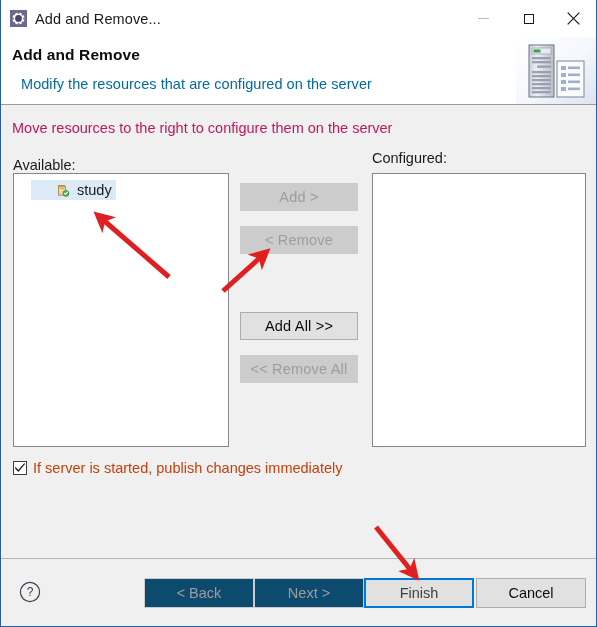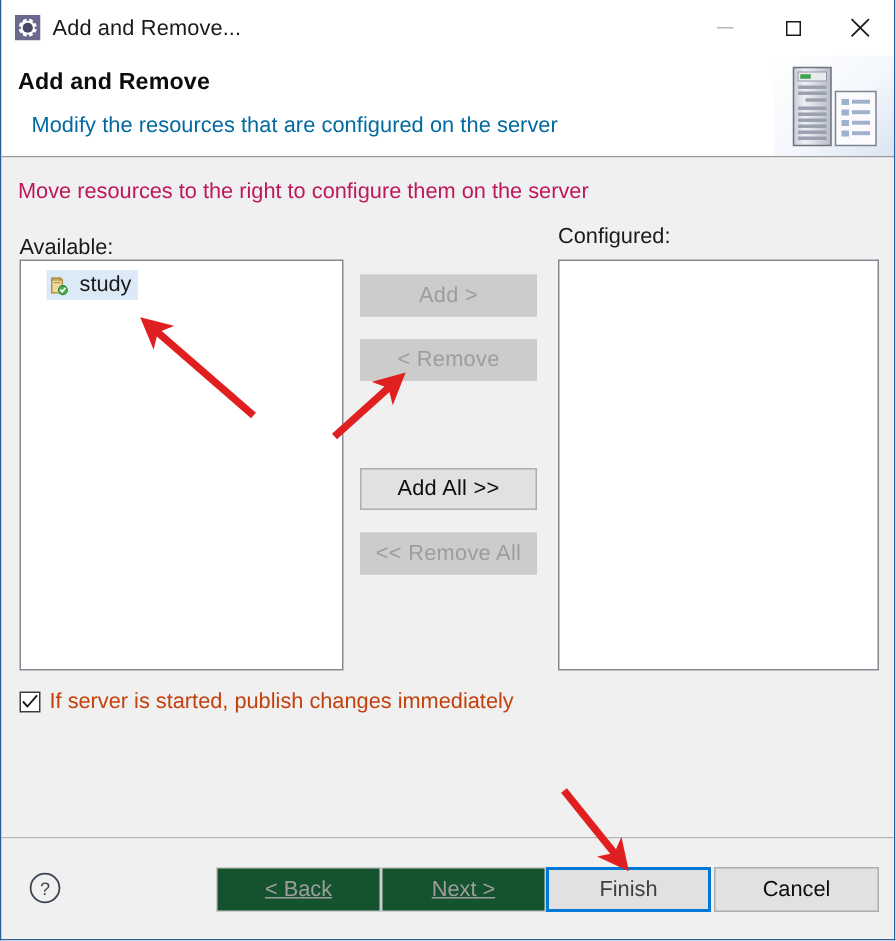--- a/index.html
+++ b/index.html
@@ -151,20 +151,21 @@
   #list-configured { left: 371px; width: 214px; }
 
   .list-item {
     display: flex;
     align-items: center;
     height: 20px;
     margin: 6px 0 0 17px;
     width: fit-content;
     padding-right: 4px;
     background: #dceaf7;
+    padding-left: 24px;
   }
   .list-item .item-icon {
     width: 16px;
     height: 16px;
     margin-right: 6px;
     position: relative;
     flex: 0 0 auto;
   }
   .list-item .item-label {
     font-size: 14.5px;
@@ -244,24 +245,23 @@
     width: 110px;
     height: 30px;
     box-sizing: border-box;
     font-family: "Liberation Sans", sans-serif;
     font-size: 14.5px;
     display: flex;
     align-items: center;
     justify-content: center;
   }
   .foot-btn.disabled {
-    background: #14532d;
+    background: #0c4a6e;
     border: 1px solid #cccccc;
     color: #9d9d9d;
-    text-decoration: underline;
   }
   .foot-btn.enabled {
     background: #e1e1e1;
     border: 1px solid #adadad;
     color: #0d0d0d;
   }
   .foot-btn.focused {
     background: #e1e1e1;
     border: 2px solid #0078d7;
     color: #404040;

